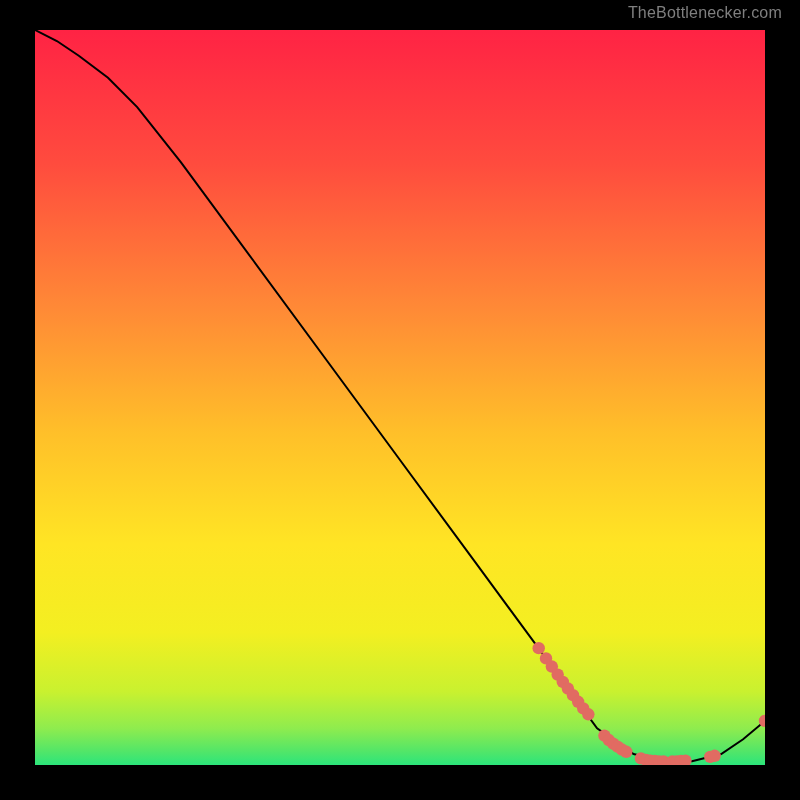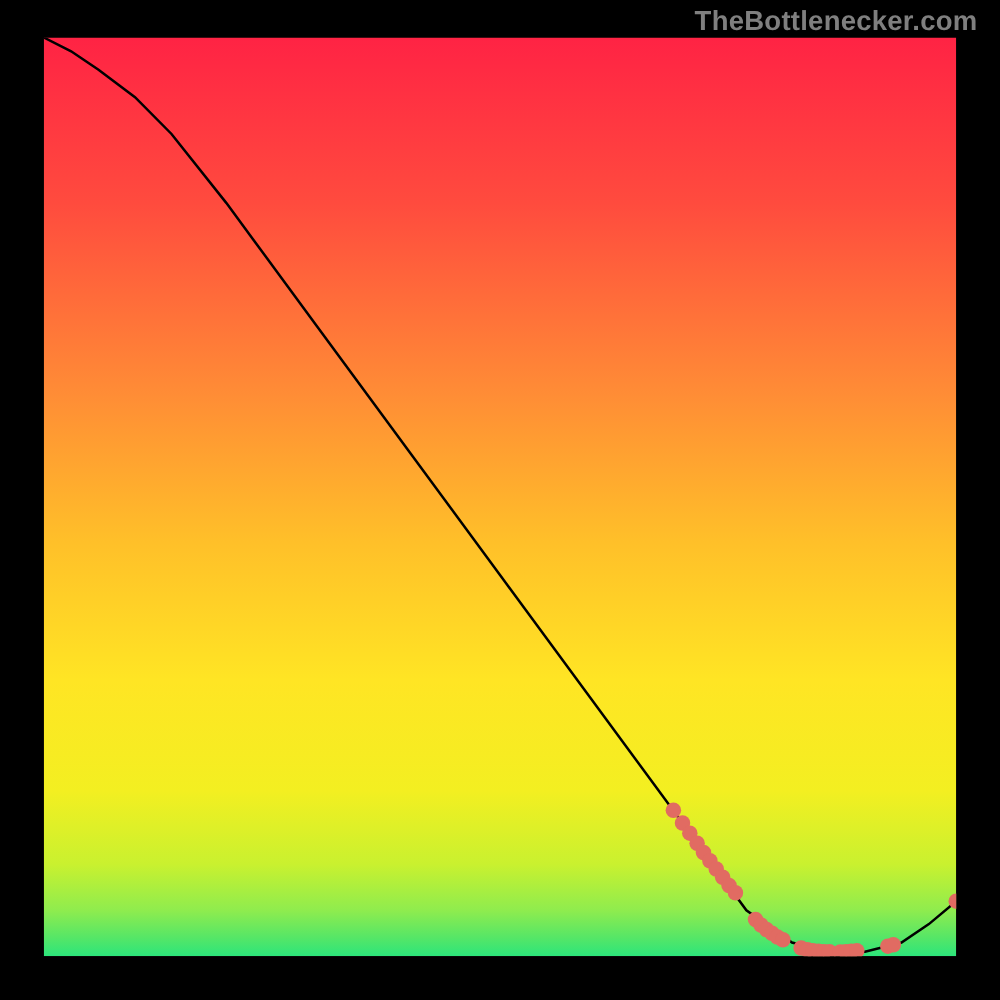--- a/index.html
+++ b/index.html
@@ -12,22 +12,22 @@
     width: 800px;
     height: 800px;
     background: #000;
     position: relative;
   }
   .watermark {
     position: absolute;
     top: 4px;
     right: 18px;
     color: #7f7f7f;
-    font-size: 22px;
-    font-weight: 700;
+    font-size: 16px;
+    font-weight: 400;
     letter-spacing: 0.2px;
   }
   .plot {
     position: absolute;
     left: 35px;
     top: 30px;
     width: 730px;
     height: 735px;
   }
 </style>

